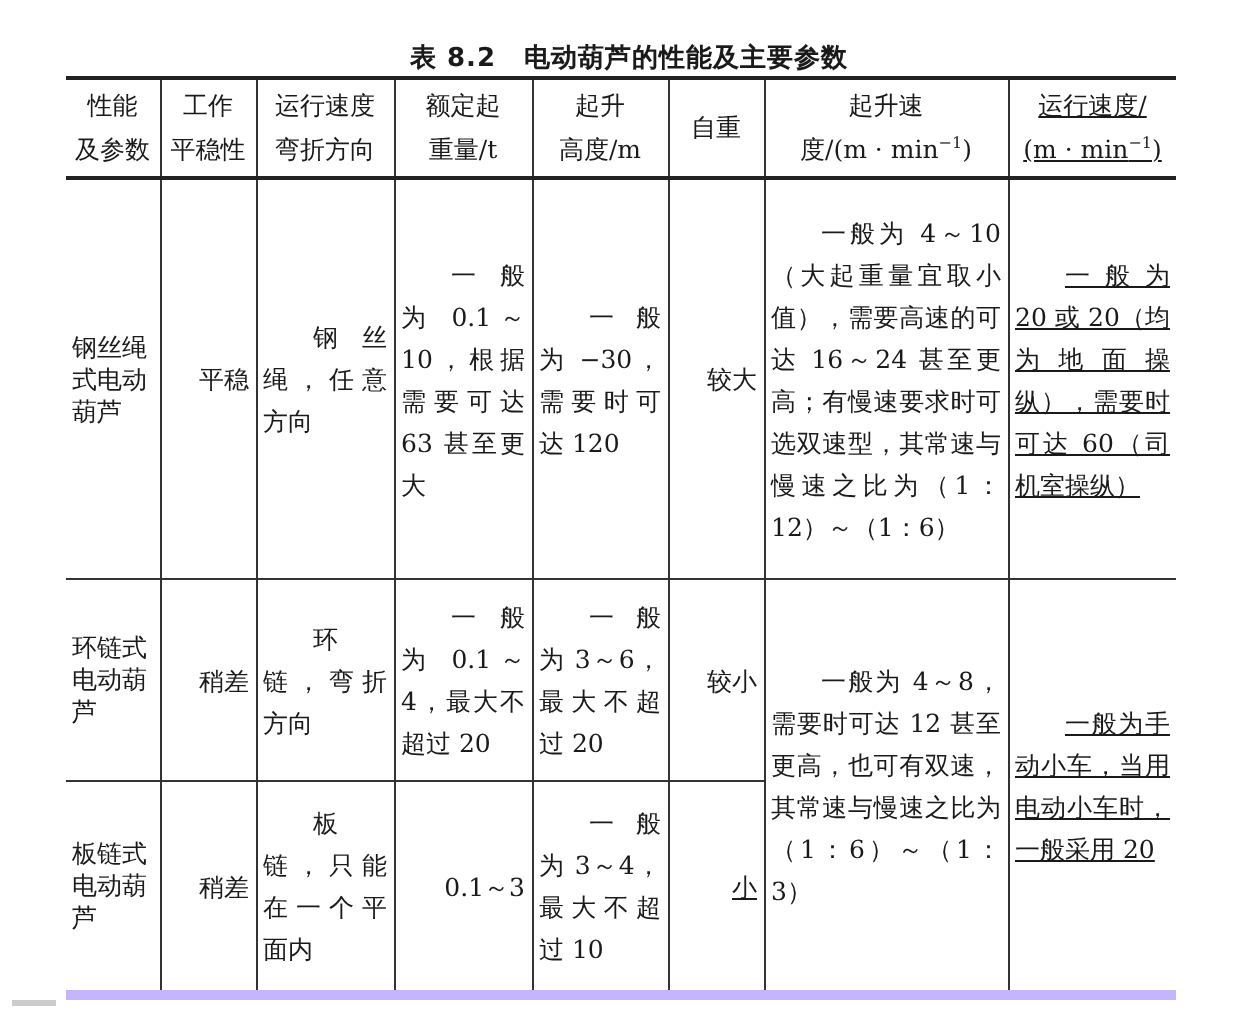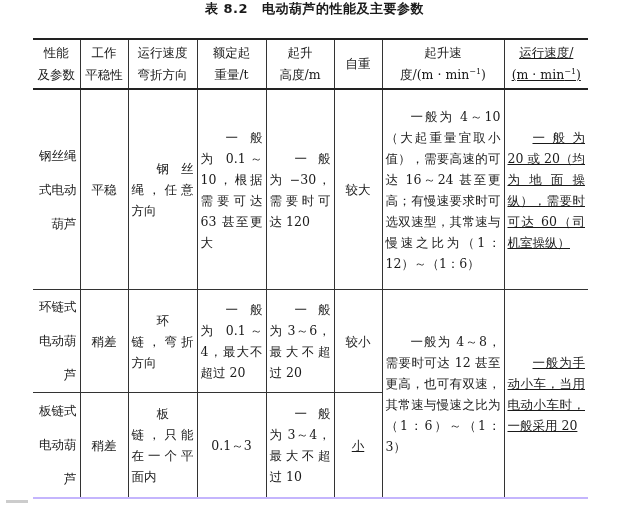--- a/index.html
+++ b/index.html
@@ -1,31 +1,31 @@
 <!DOCTYPE html>
 <html><head>
 <meta charset="utf-8">
 <style>
   html, body { margin:0; padding:0; background:#ffffff; }
   body { width:629px; height:509px; position:relative; overflow:hidden;
          font-family:"DejaVu Serif", "Liberation Serif", serif; color:#1a1a1a; }
-  .caption { position:absolute; top:0; left:0; width:629px; text-align:center;
+  .caption { position:absolute; top:20px; left:0; width:629px; text-align:center;
              font-family:"DejaVu Sans", sans-serif; font-weight:bold; font-size:13px; letter-spacing:0.5px; }
   .caption .num { margin-right:14px; }
   table { position:absolute; left:33px; top:38px; border-collapse:collapse;
           font-size:12.5px; line-height:21px; table-layout:fixed; }
-  table { border-top:2px solid #222; border-bottom:2px solid #c4b5fd; }
+  table { border-top:2px solid #222; border-bottom:5px solid #c4b5fd; }
   td, th { border-left:1px solid #333; border-right:1px solid #333; padding:0 3px; vertical-align:middle; }
   th { font-weight:normal; text-align:center; border-bottom:2px solid #222; height:48px; line-height:22px; }
   tr > :first-child { border-left:none; }
   tr > :last-child { border-right:none;text-decoration:underline; }
-  td.c { text-align:center; }
+  td.c { text-align:right; }
   td.j { text-align:justify; text-align-last:left; }
   td.ind { text-indent:2em; }
-  td.name { text-align:right; line-height:34px; }
+  td.name { text-align:left; line-height:16px; }
   tr.r1 td { height:199px; border-bottom:1px solid #333; }
   tr.r2 td { height:100px; border-bottom:1px solid #333;margin-left:20px; }
   tr.r3 td { height:104px;margin-left:44px; }
   sup { font-size:8px; line-height:0; }
   .artifact { position:absolute; background:#ccc; }
 </style>
 </head>
 <body>
 
 <div class="caption">

